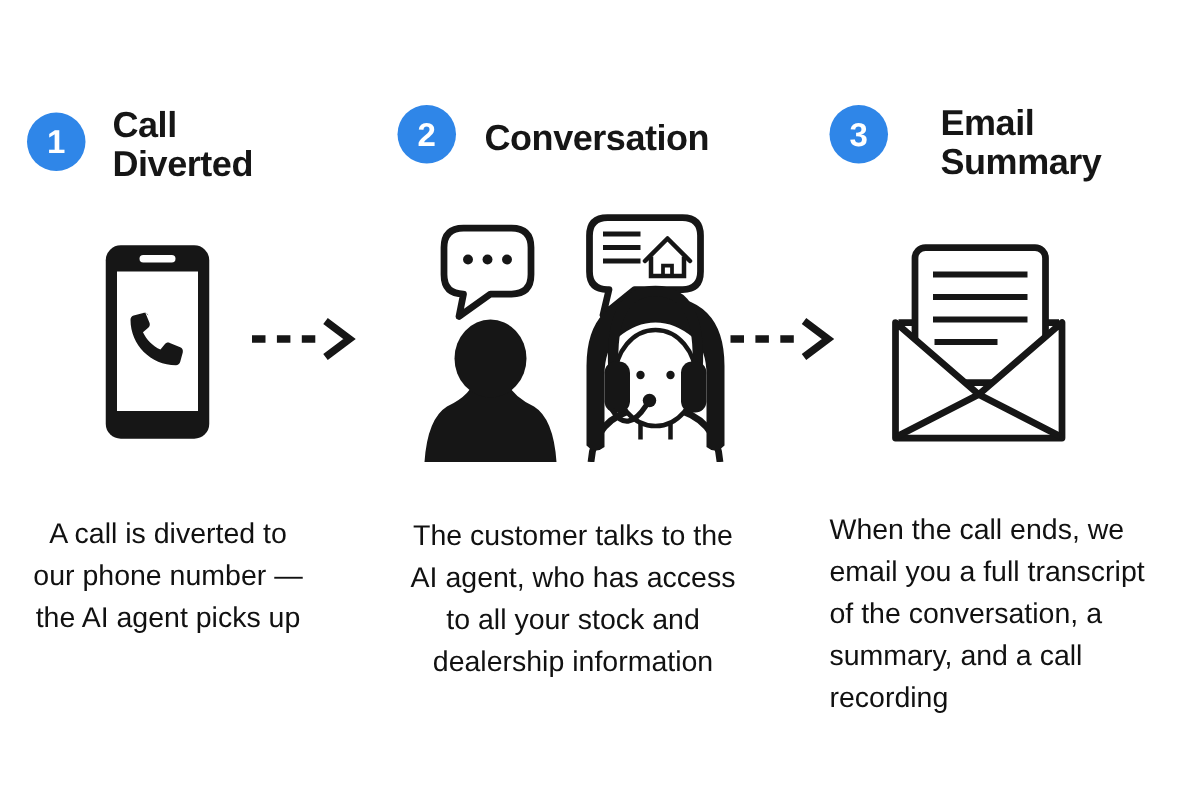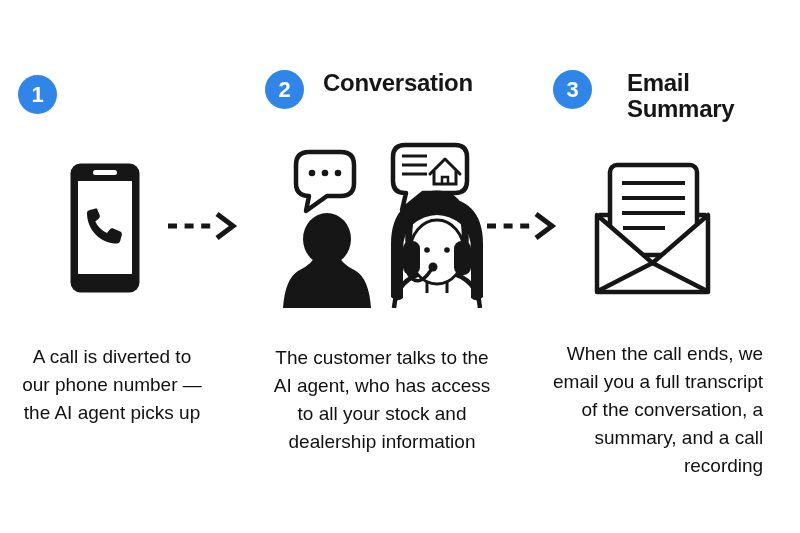--- a/index.html
+++ b/index.html
@@ -23,53 +23,55 @@
     font-size: 22px; font-weight: 700; flex: 0 0 auto;
   }
   .step-title {
     font-size: 24px; font-weight: 700; line-height: 26px;
     letter-spacing: -0.3px; white-space: pre-line; color: #161616;
   }
   .h1 { left: 18px;  top: 71px; }
   .h1 .badge { margin-top: 4px; }
   .h1 .step-title { margin-left: 18px; }
   .h2 { left: 265px; top: 70px; }
-  .h2 .step-title { margin-left: 19px; }
+  .h2 .step-title { margin-left: 19px; margin-top: 10px; }
   .h3 { left: 553px; top: 70px; }
   .h3 .step-title { margin-left: 35px; }
 
   
   .desc {
     position: absolute;
     font-size: 19px; line-height: 28px; color: #111111;
     white-space: pre-line;
   }
   .d1 { left: 112px; top: 324px; transform: translateX(-50%); text-align: center; }
   .d2 { left: 382px; top: 325px; transform: translateX(-50%); text-align: center; }
-  .d3 { left: 553px; top: 321px; text-align: right; }
+  .d3 { left: 553px; top: 321px; text-align: left; }
 
   
   .ic-phone    { left: 68px;  top: 161px; }
   .ic-convo    { left: 282px; top: 140px; }
   .ic-envelope { left: 594px; top: 160px; }
   .ic-arrow1   { left: 165px; top: 211px; }
   .ic-arrow2   { left: 484px; top: 211px; }
 
   svg .ink-fill   { fill: #161616; }
   svg .ink-stroke { stroke: #161616; fill: none; }
 </style>
 </head>
 <body>
 
 <div class="canvas">
 
   <div class="step-header h1">
     <div class="badge">
       <span>1</span>
     </div>
+    <div class="step-title">Call
+Diverted</div>
   </div>
 
   <div class="step-header h2">
     <div class="badge">
       <span>2</span>
     </div>
     <div class="step-title">Conversation</div>
   </div>
 
   <div class="step-header h3">

